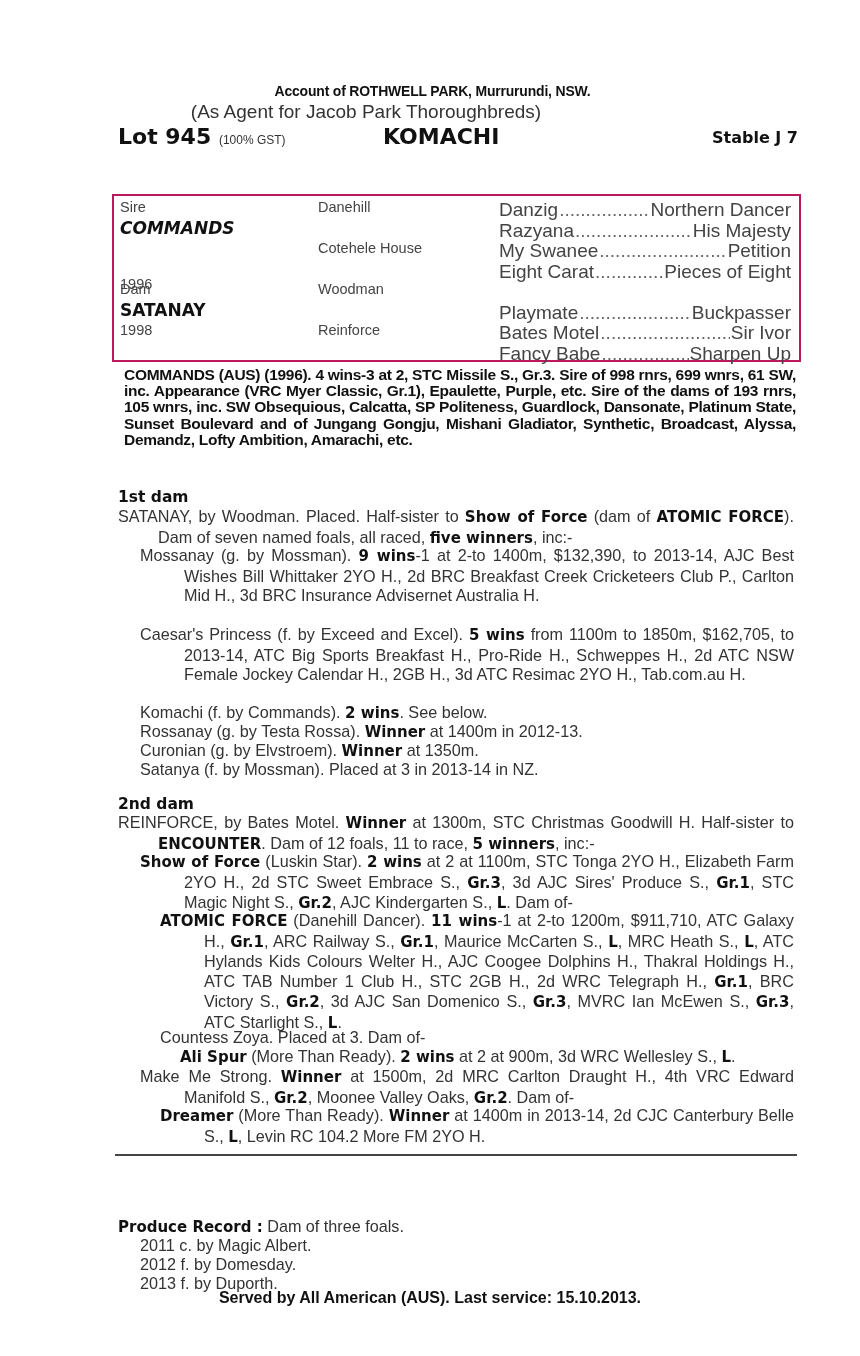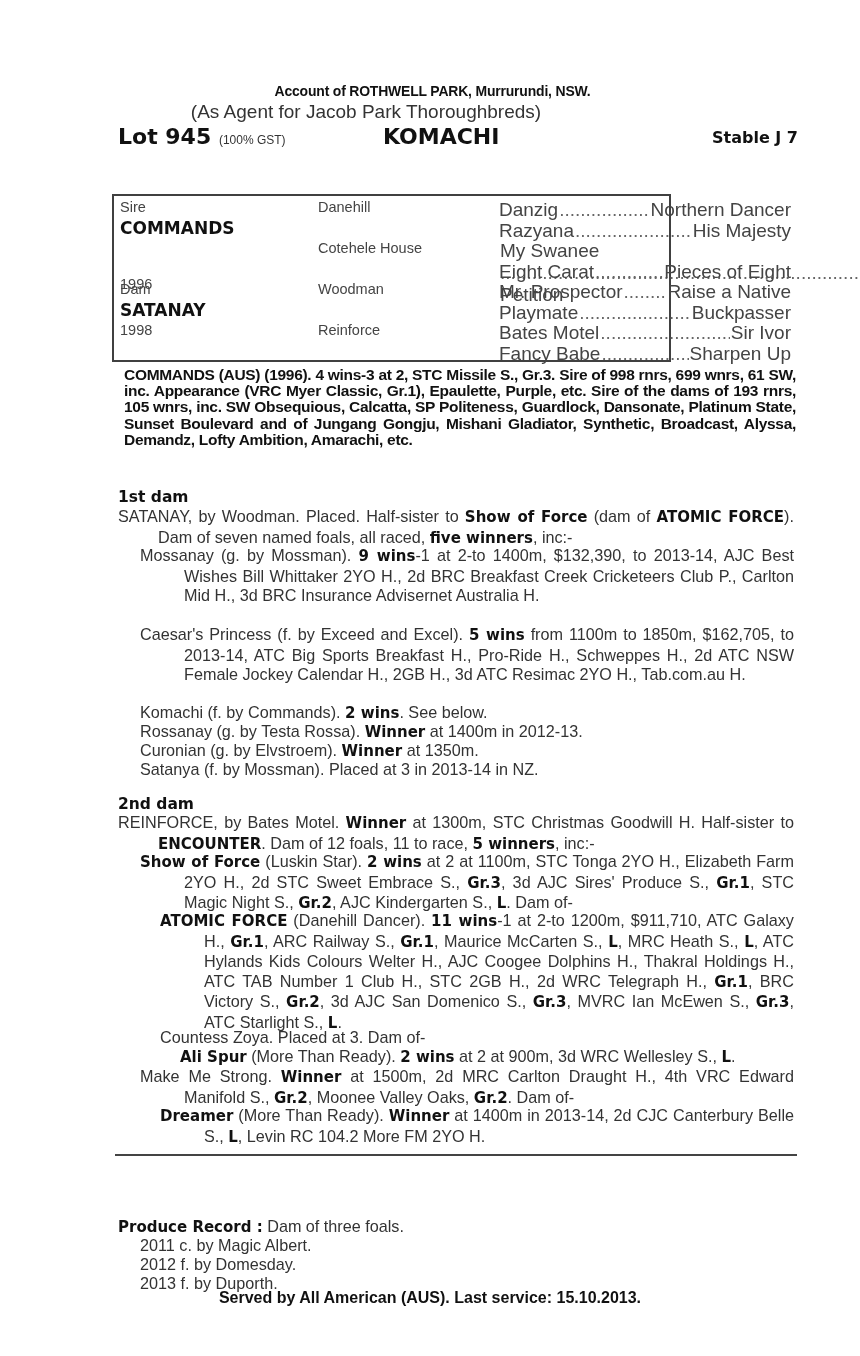--- a/index.html
+++ b/index.html
@@ -37,22 +37,22 @@
     display: inline-block; vertical-align: -2px; width: 9px; height: 22px; position: relative; margin: 0 3px 0 1px;
   }
   .brand .b1, .brand .b2 {
     position: absolute; left: 0; font-family: "DejaVu Sans", sans-serif; font-weight: bold; font-size: 9px; line-height: 9px; color: #111;
   }
   .brand .b1 { top: 0; } .brand .b2 { top: 10px; }
   .brand .bar { position: absolute; left: 8px; top: 0; width: 1px; height: 19px; background: #111; }
 
   
   .pedigree {
-    position: absolute; left: 112px; top: 176px; width: 559px; height: 168px;
-    border: 2px solid #404040;
+    position: absolute; left: 112px; top: 176px; width: 689px; height: 168px;
+    border: 2px solid #be185d;
     padding-left: 24px;
   }
   .ped-cell { position: absolute; font-size: 14.5px; color: #444; white-space: nowrap; }
   .ped-name { position: absolute; font-family: "DejaVu Sans", sans-serif; font-weight: bold; font-size: 17px; color: #111; }
   .ggp {
     position: absolute; left: 385px; width: 292px; font-size: 19px; color: #444;
     display: flex; align-items: baseline; white-space: nowrap;
   }
   .ggp .dots { flex: 1; overflow: hidden; color: #666; letter-spacing: 0px; margin: 0 1px; }
   .ggp .dots::before { content: "........................................................................................"; }
@@ -89,55 +89,50 @@
       <span>Lot 945</span>
       <span class="gst">(100% GST)</span>
     </div>
     <div class="horse">KOMACHI</div>
     <div class="stable">Stable J 7</div>
   </div>
 
 
   <div class="pedigree">
     <div class="ped-cell" style="left:6px;top:3px;">Sire</div>
-    <div class="ped-name" style="left:6px;top:22px;">COMMANDS</div>
+    <div class="ped-name" style="left:6px;top:22px;font-style:italic;">COMMANDS</div>
     <div class="ped-cell" style="left:6px;top:44px;margin-top:36px;">1996</div>
     <div class="ped-cell" style="left:204px;top:3px;">Danehill</div>
     <div class="ped-cell" style="left:204px;top:44px;">Cotehele House</div>
 
     <div class="ped-cell" style="left:6px;top:85px;">Dam</div>
     <div class="ped-name" style="left:6px;top:104px;">SATANAY</div>
     <div class="ped-cell" style="left:6px;top:126px;">1998</div>
     <div class="ped-cell" style="left:204px;top:85px;">Woodman</div>
     <div class="ped-cell" style="left:204px;top:126px;">Reinforce</div>
 
     <div class="ggp" style="top:3px;">
         <span>Danzig</span>
         <span class="dots"></span>
         <span>Northern Dancer</span>
       </div>
     <div class="ggp" style="top:23.5px;">
         <span>Razyana</span>
         <span class="dots"></span>
         <span>His Majesty</span>
       </div>
-    <div class="ggp" style="top:44px;flex-direction:column;">
+    <div class="ggp" style="top:44px;">
         <span>My Swanee</span>
         <span class="dots"></span>
         <span>Petition</span>
       </div>
     <div class="ggp" style="top:64.5px;">
         <span>Eight Carat</span>
         <span class="dots"></span>
         <span>Pieces of Eight</span>
-      </div>
-    <div class="ggp" style="top:85px;">
-        <span>Mr. Prospector</span>
-        <span class="dots"></span>
-        <span>Raise a Native</span>
       </div>
     <div class="ggp" style="top:105.5px;">
         <span>Playmate</span>
         <span class="dots"></span>
         <span>Buckpasser</span>
       </div>
     <div class="ggp" style="top:126px;">
         <span>Bates Motel</span>
         <span class="dots"></span>
         <span>Sir Ivor</span>

